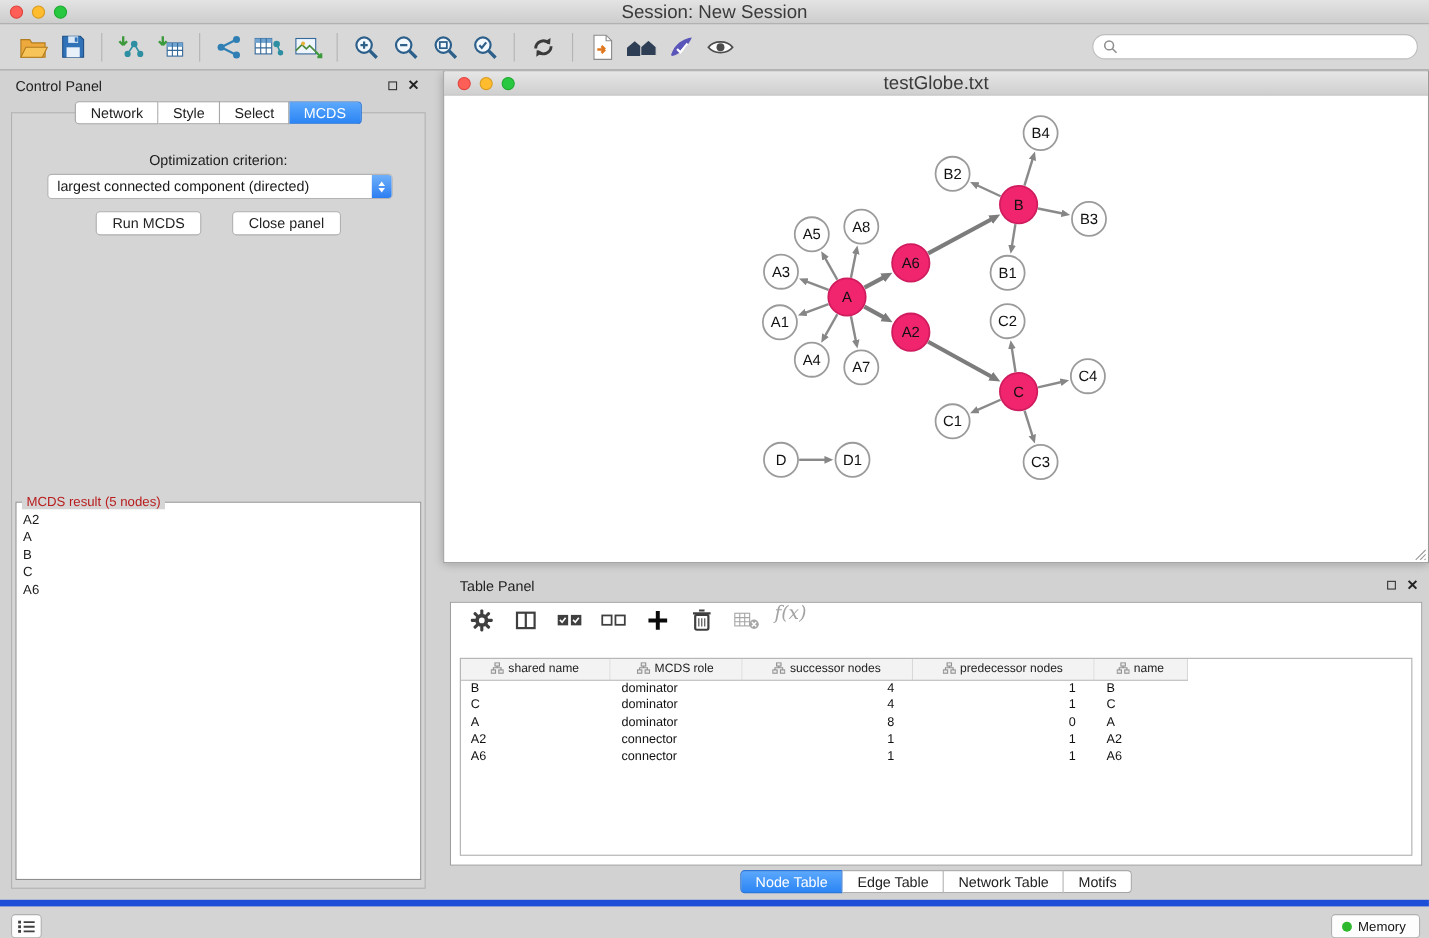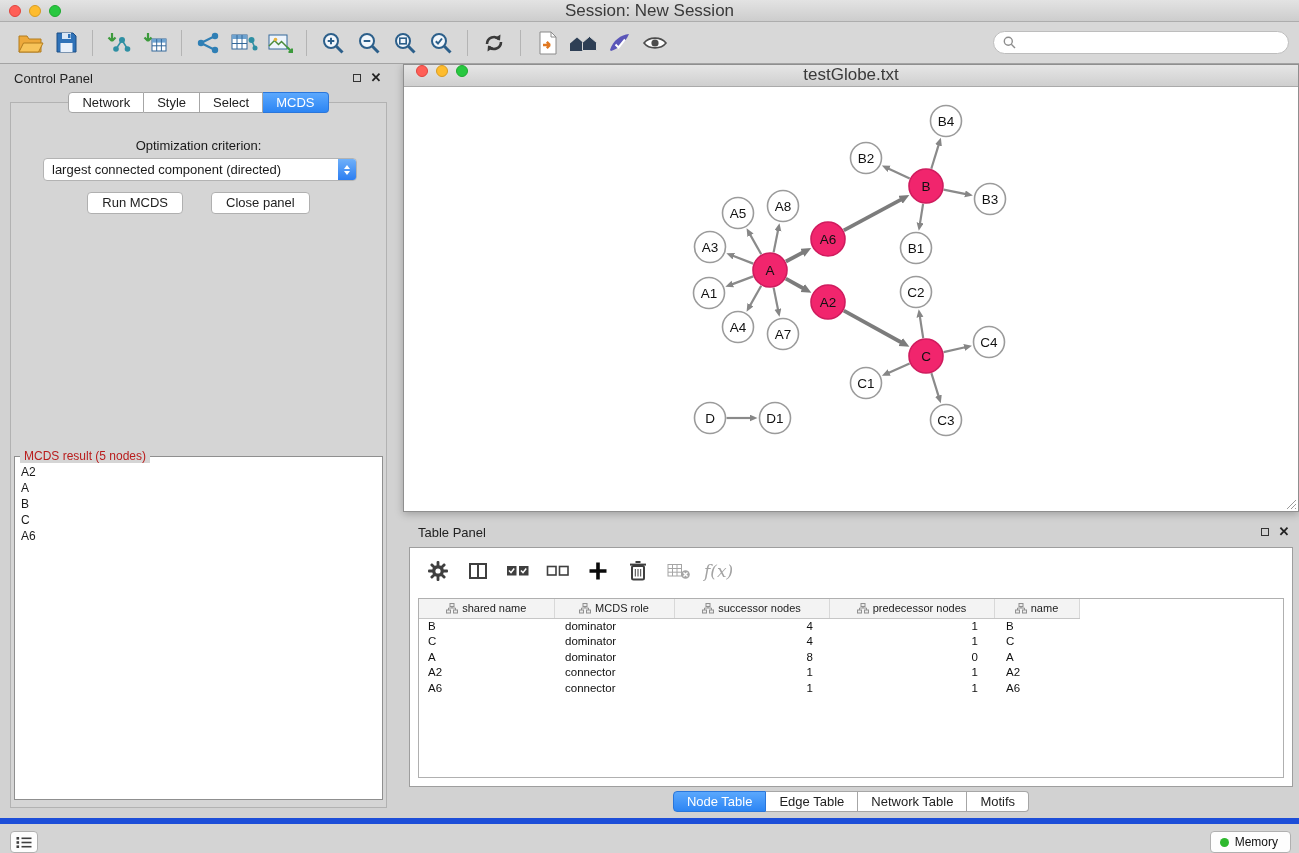--- a/index.html
+++ b/index.html
@@ -45,30 +45,30 @@
   .tri-up{width:0;height:0;border-left:3.5px solid transparent;border-right:3.5px solid transparent;border-bottom:4.5px solid #fff}
   .tri-down{width:0;height:0;border-left:3.5px solid transparent;border-right:3.5px solid transparent;border-top:4.5px solid #fff}
   .cp-buttons{position:absolute;top:126px;left:0;right:0;display:flex;justify-content:center;gap:28px}
   .mac-btn{height:22px;line-height:20px;padding:0 14px;background:#fff;border:1px solid #b0b0b0;border-radius:4px;font-size:13px;color:#222}
   .result-box{position:absolute;left:8px;right:8px;top:390px;bottom:12px;border:1px solid #8f8f8f;background:#fff}
   .result-title{position:absolute;top:-8px;left:5px;background:#d5d5d5;padding:0 4px;font-size:12px;color:#b91c1c}
   .result-list{padding:7px 0 0 6px;font-size:12px;line-height:16px}
 
   
   .net-window{position:absolute;left:403px;top:64px;width:896px;height:448px;background:#fff;border:1px solid #8f8f8f;box-shadow:0 2px 8px rgba(0,0,0,.25)}
-  .net-titlebar{position:relative;height:22px;background:linear-gradient(#e6e6e6,#cfcfcf);border-bottom:1px solid #aaa;display:flex;align-items:flex-start}
+  .net-titlebar{position:relative;height:22px;background:linear-gradient(#e6e6e6,#cfcfcf);border-bottom:1px solid #aaa;display:flex;align-items:center}
   .net-titlebar .lights{padding-left:12px}
   .net-canvas{position:absolute;left:0;top:22px;width:894px;height:424px;background:#fff;overflow:hidden}
   .grip{position:absolute;right:1px;bottom:1px}
 
   
   .table-panel{position:absolute;left:403px;top:519px;width:896px;height:296px}
   .tp-header-title{position:absolute;left:15px;top:6px;font-size:13px;color:#222}
   .tp-content{position:absolute;left:6px;right:6px;top:28px;height:240px;background:#fff;border:1px solid #9e9e9e}
-  .tp-toolbar{display:flex;align-items:center;height:46px;padding-left:12px;gap:8px}
+  .tp-toolbar{display:flex;align-items:flex-start;height:46px;padding-left:12px;gap:8px}
   .tp-btn{width:32px;height:32px;display:flex;align-items:center;justify-content:center}
   .fx{font-family:"DejaVu Serif",serif;font-style:italic;font-size:17px;color:#a3a3a3;padding-left:2px}
   .table-wrap{position:absolute;left:8px;right:8px;top:50px;bottom:8px;border:1px solid #b0b0b0;background:#fff;overflow:hidden}
   table.node-table{border-collapse:collapse;width:100%;table-layout:fixed;font-size:11.5px}
   .node-table th{height:19px;background:#f3f3f3;border-bottom:1px solid #c6c6c6;border-right:1px solid #d8d8d8;font-weight:normal;font-size:11px;color:#222;text-align:center;vertical-align:middle;white-space:nowrap;overflow:hidden}
   .node-table th.filler{background:transparent;border:none}
   .node-table th svg{vertical-align:-2px;margin-right:4px}
   .node-table td{height:15.5px;padding:0;white-space:nowrap;overflow:hidden;color:#111}
   td.c0{padding-left:9px}
   td.c1{padding-left:11px}

